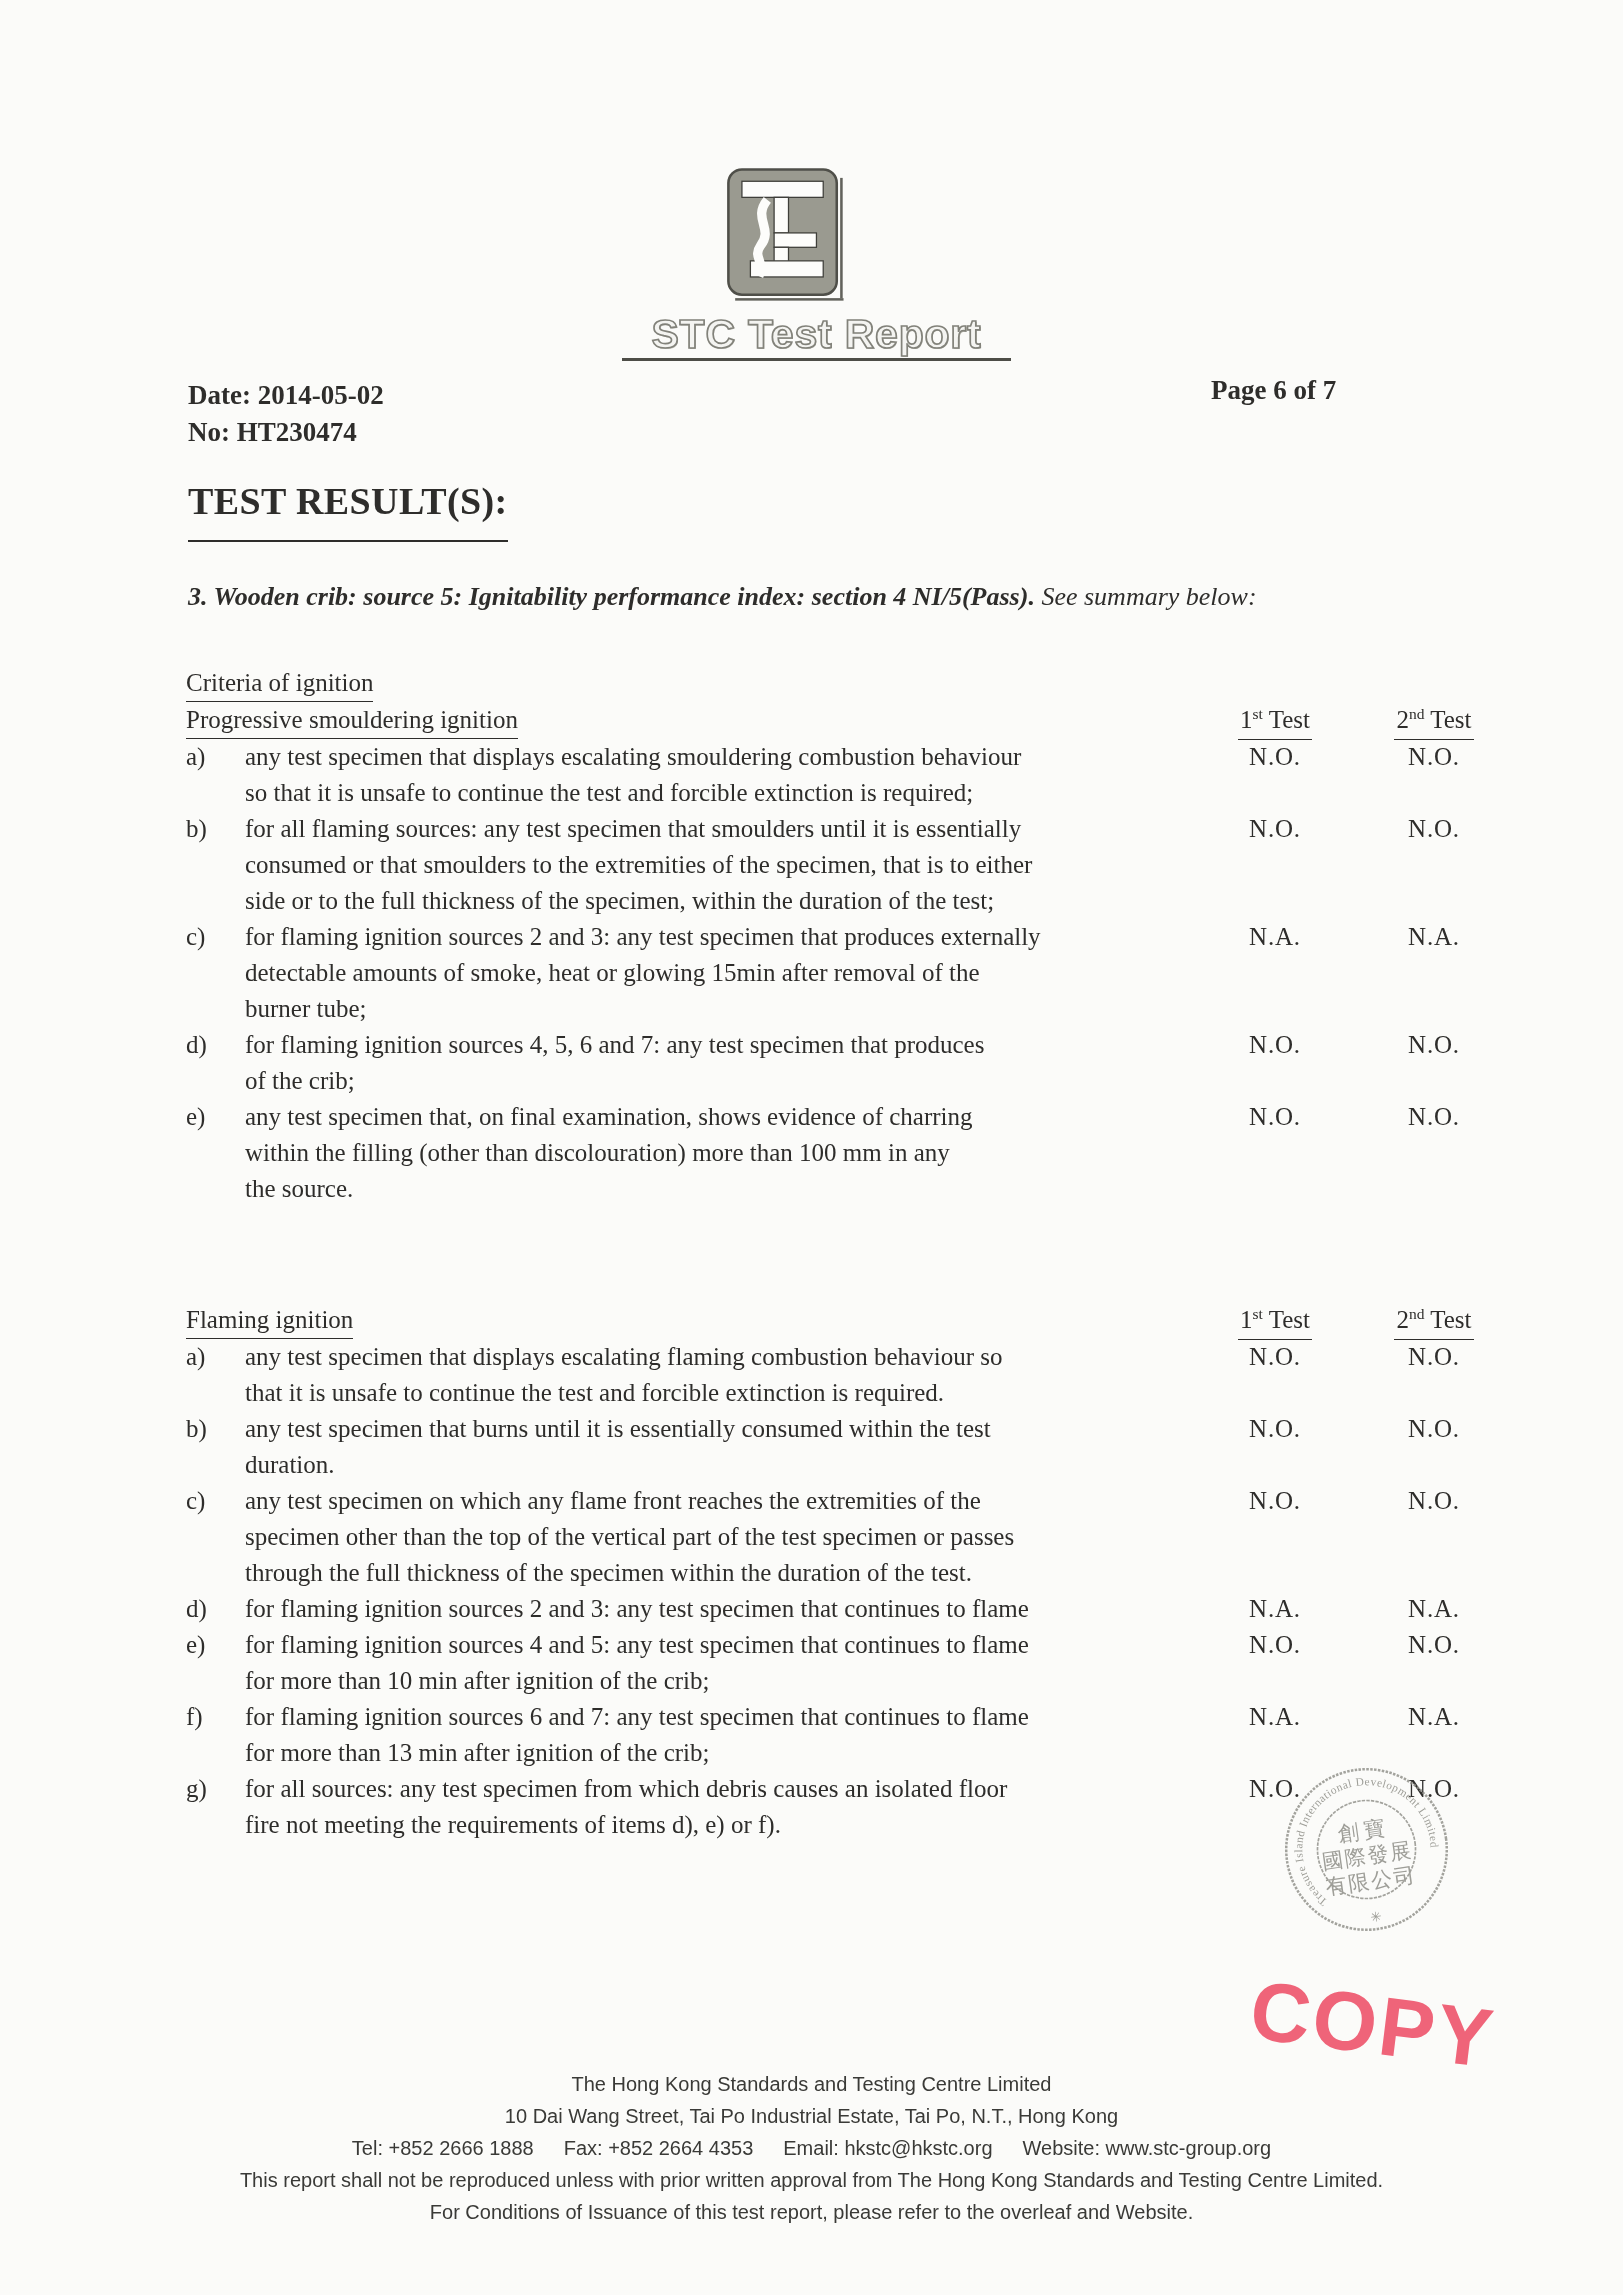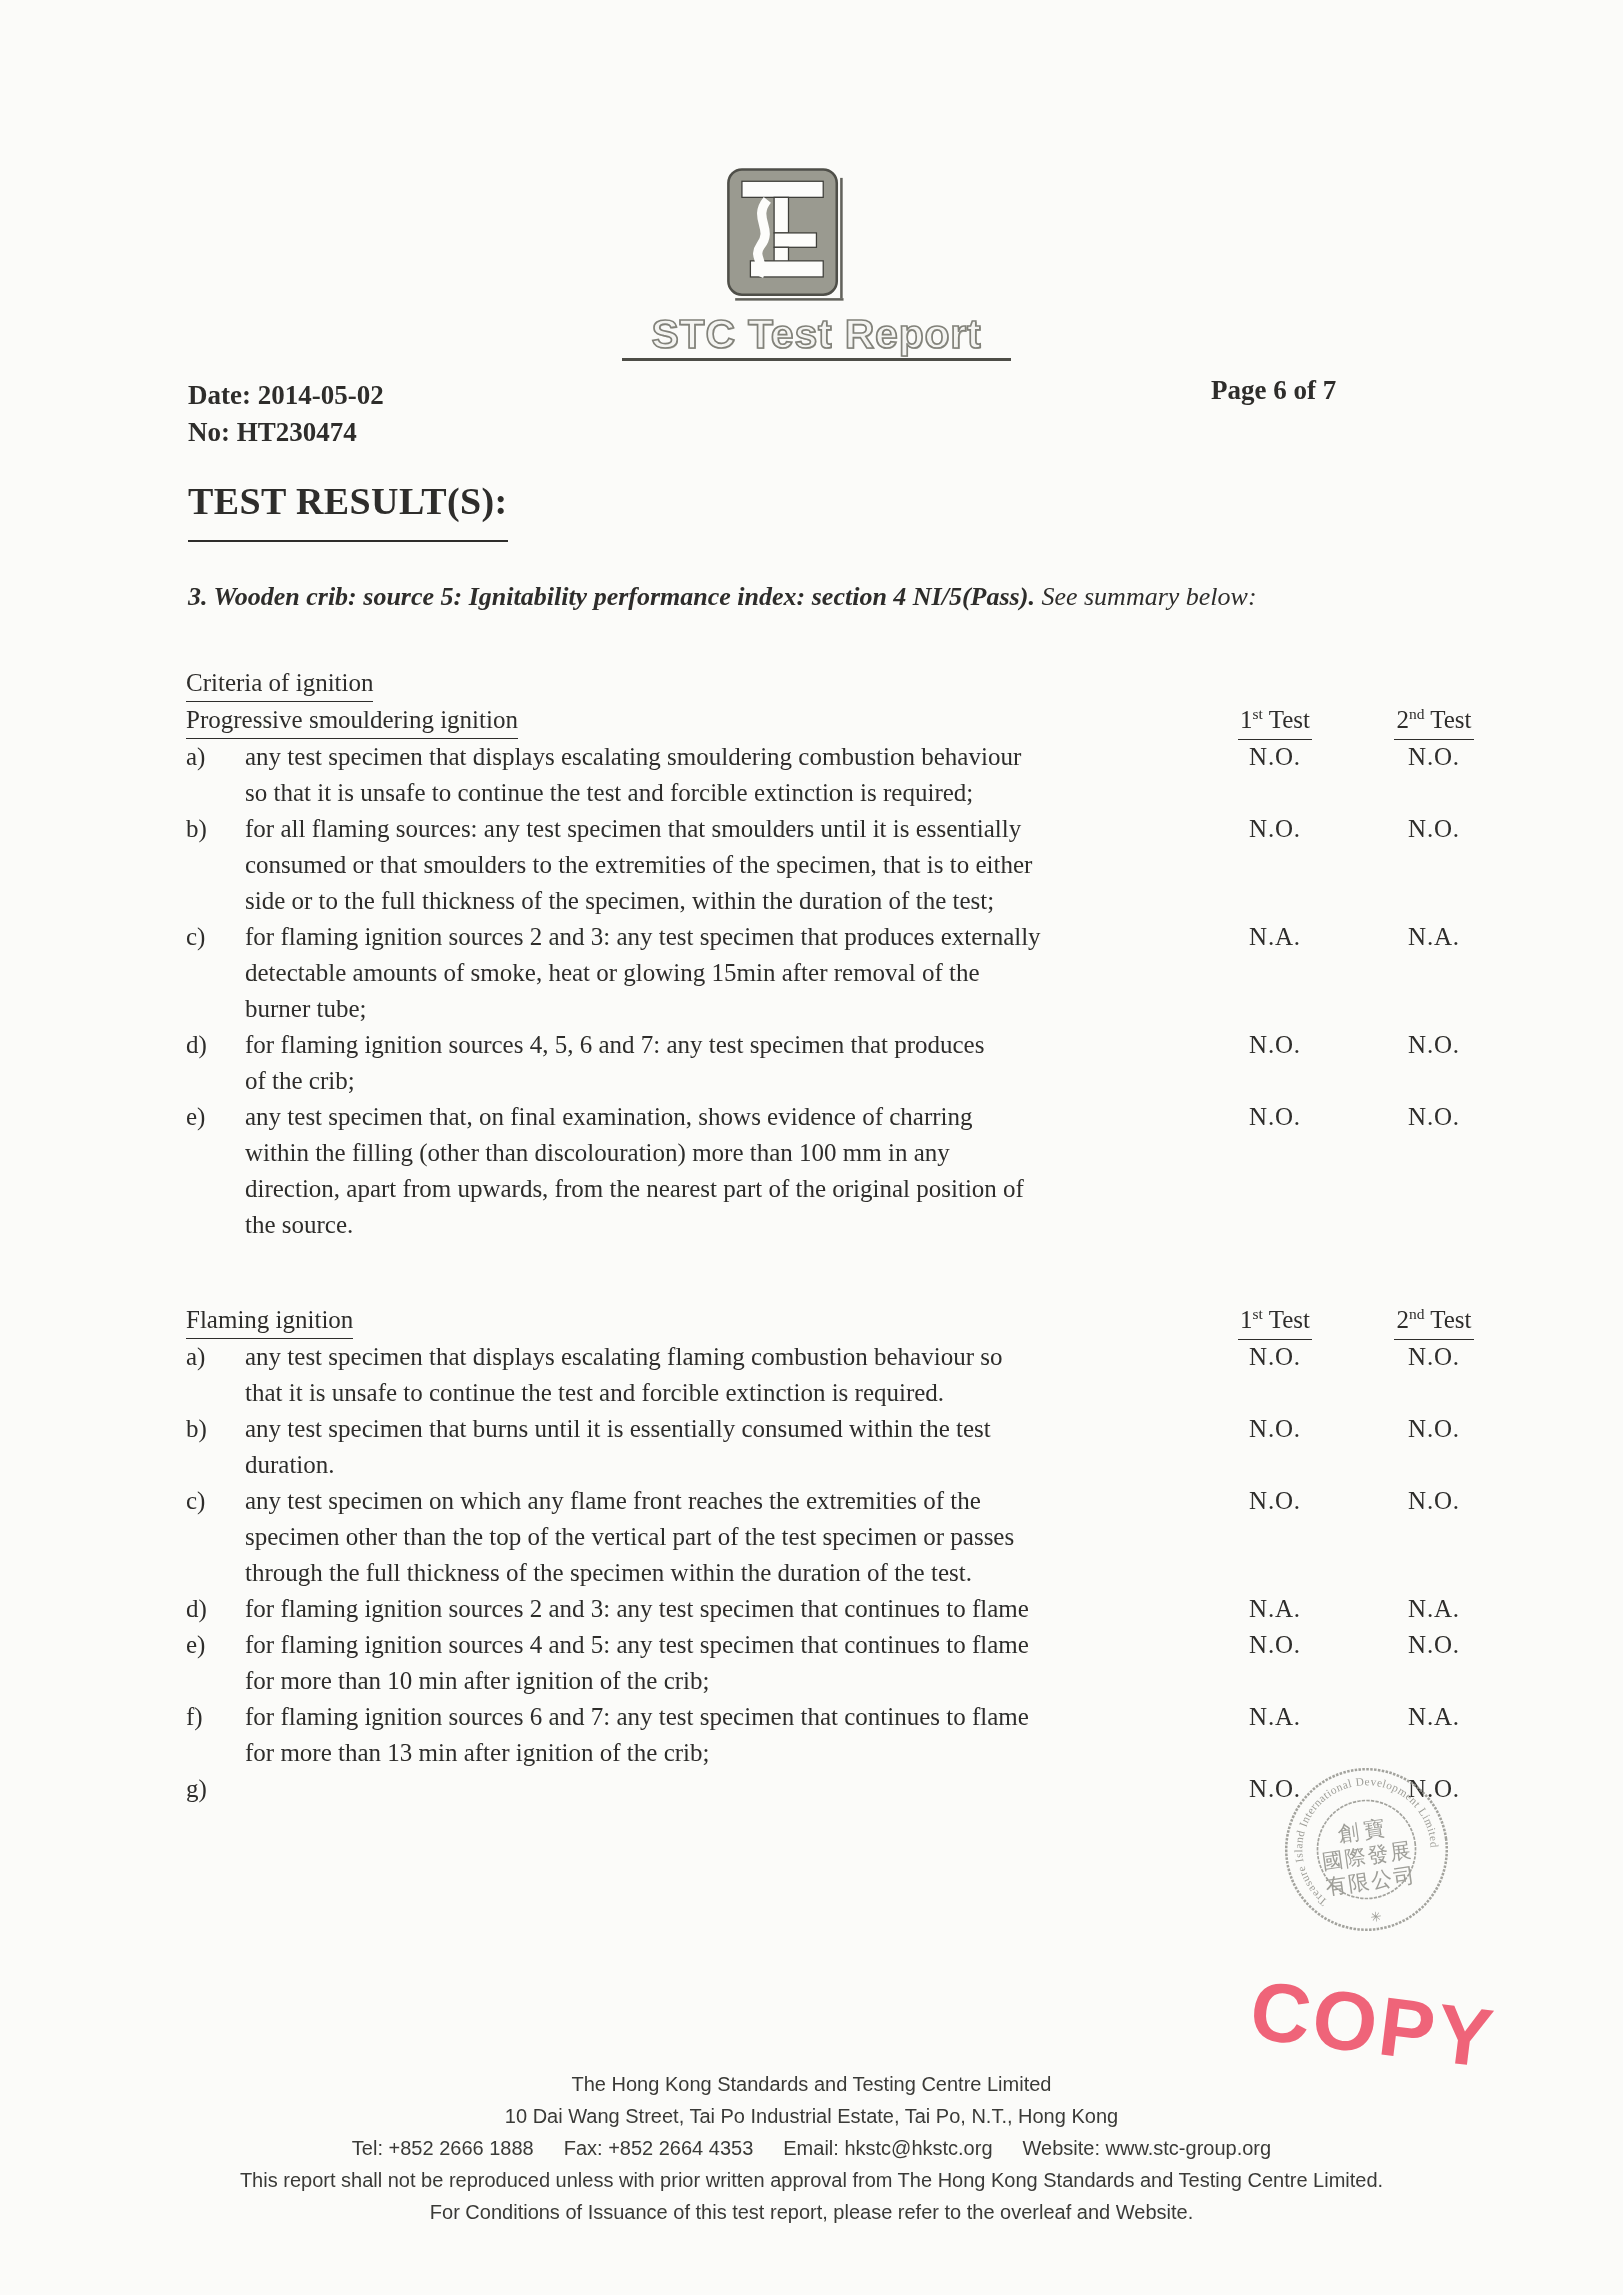--- a/index.html
+++ b/index.html
@@ -159,21 +159,20 @@
     </div>
     <div class="res1">N.O.</div>
     <div class="res2">N.O.</div>
   </div>
 
   <div class="item">
     <div class="ltr">e)</div>
     <div class="txt">
       <div class="tl">any test specimen that, on final examination, shows evidence of charring</div>
       <div class="tl">within the filling (other than discolouration) more than 100 mm in any</div>
-      <div class="tl">direction, apart from upwards, from the nearest part of the original position of</div>
       <div class="tl">the source.</div>
     </div>
     <div class="res1">N.O.</div>
     <div class="res2">N.O.</div>
   </div>
 </div>
 
 <div class="abs section" style="left:186px; top:1302px;">
   <div class="row">
     <span class="h-underline">Flaming ignition</span>
@@ -236,20 +235,24 @@
     <div class="txt">
       <div class="tl">for flaming ignition sources 6 and 7: any test specimen that continues to flame</div>
       <div class="tl">for more than 13 min after ignition of the crib;</div>
     </div>
     <div class="res1">N.A.</div>
     <div class="res2">N.A.</div>
   </div>
 
   <div class="item">
     <div class="ltr">g)</div>
+    <div class="txt">
+      <div class="tl">for all sources: any test specimen from which debris causes an isolated floor</div>
+      <div class="tl">fire not meeting the requirements of items d), e) or f).</div>
+    </div>
     <div class="res1">N.O.</div>
     <div class="res2">N.O.</div>
   </div>
 </div>
 
 <svg class="stamp" width="169" height="169" viewBox="-100 -100 200 200" font-family="Liberation Serif, serif" fill="#8a8a83">
   <circle r="95" fill="none" stroke="#90908a" stroke-width="3" stroke-dasharray="3 1.6"></circle>
   <circle r="58" fill="none" stroke="#90908a" stroke-width="2" stroke-dasharray="4 1.4"></circle>
   <defs>
     <path id="ringPath" d="M -53.7 53.7 A 76 76 0 1 1 53.7 53.7" fill="none"></path>

